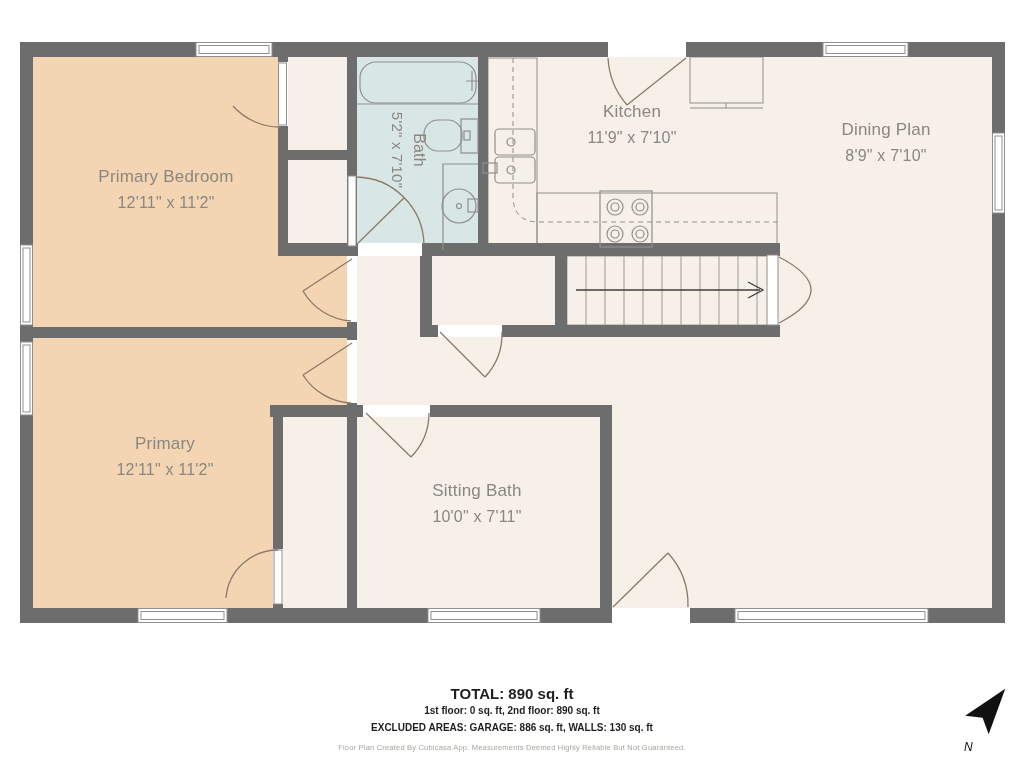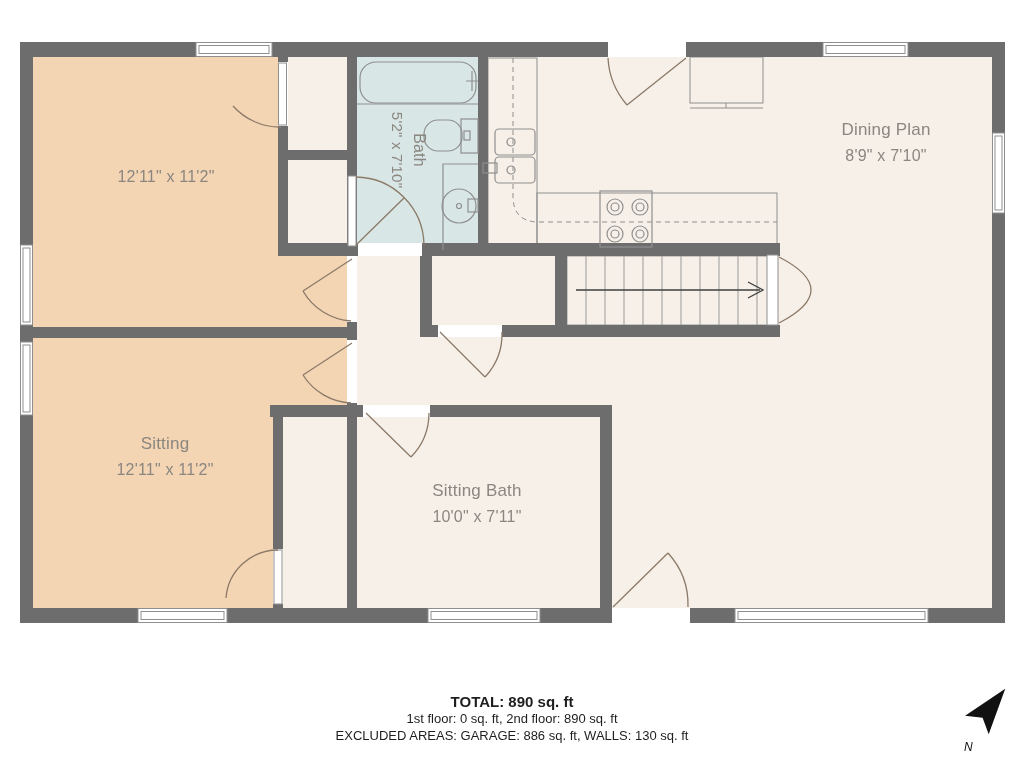--- a/index.html
+++ b/index.html
@@ -4,23 +4,23 @@
 <style>
   html,body{margin:0;padding:0;background:#ffffff;}
   #page{position:relative;width:1024px;height:768px;background:#ffffff;overflow:hidden;
         font-family:"Liberation Sans",sans-serif;}
   #plan-svg{position:absolute;left:0;top:0;}
   .room-label{position:absolute;transform:translateX(-50%);text-align:center;
         color:#8b8680;font-size:17px;line-height:26px;white-space:nowrap;letter-spacing:.2px;}
   .room-label .dims{font-size:16px;}
   .room-label.rot{transform:translate(-50%,-50%) rotate(90deg);font-size:16px;line-height:22px;}
   .room-label.rot .dims{font-size:15px;}
-  .footer{position:absolute;left:0;right:0;top:685px;text-align:center;color:#1e1e1e;margin-top:8px;}
+  .footer{position:absolute;left:0;right:0;top:685px;text-align:center;color:#1e1e1e;}
   .footer .total{font-size:15px;font-weight:bold;line-height:17px;}
-  .footer .line{font-size:13px;line-height:17px;}
+  .footer .line{font-size:10px;line-height:17px;font-weight:bold;}
   .footer .disclaimer{font-size:7.5px;color:#a9a49e;margin-top:7px;letter-spacing:.2px;}
   .compass{position:absolute;left:946px;top:680px;}
 </style>
 </head>
 <body>
 
 <div id="page">
 
   <svg id="plan-svg" width="1024" height="768" viewBox="0 0 1024 768">
 
@@ -165,43 +165,49 @@
       <path d="M356,245 L404,198 M356,177 A69,69 0 0 1 424,245"></path>
       <path d="M686,58 L627,105 M608,58 A78,78 0 0 0 627,105"></path>
       <path d="M366,413 L411,457 M411,457 A63,63 0 0 0 429,413"></path>
       <path d="M613,607 L668,553 M668,553 A77,77 0 0 1 688,607"></path>
       <path d="M440,332 L485,377 M485,377 A63,63 0 0 0 502,332"></path>
       <path d="M779,257 Q843,290 779,323"></path>
     </g>
   </svg>
 
   <div class="room-label" style="left:166px;top:164px">
+    <div>Primary Bedroom</div>
     <div class="dims">12'11" x 11'2"</div>
   </div>
   <div class="room-label" style="left:165px;top:431px">
-    <div>Sitting</div>
+    <div>Primary</div>
     <div class="dims">12'11" x 11'2"</div>
   </div>
   <div class="room-label rot" style="left:408px;top:150px">
     <div>Bath</div>
     <div class="dims">5'2" x 7'10"</div>
+  </div>
+  <div class="room-label" style="left:632px;top:99px">
+    <div>Kitchen</div>
+    <div class="dims">11'9" x 7'10"</div>
   </div>
   <div class="room-label" style="left:886px;top:117px">
     <div>Dining Plan</div>
     <div class="dims">8'9" x 7'10"</div>
   </div>
   <div class="room-label" style="left:477px;top:478px">
     <div>Sitting Bath</div>
     <div class="dims">10'0" x 7'11"</div>
   </div>
 
   <div class="footer">
     <div class="total">TOTAL: 890 sq. ft</div>
     <div class="line">1st floor: 0 sq. ft, 2nd floor: 890 sq. ft</div>
     <div class="line">EXCLUDED AREAS: GARAGE: 886 sq. ft, WALLS: 130 sq. ft</div>
+    <div class="disclaimer">Floor Plan Created By Cubicasa App. Measurements Deemed Highly Reliable But Not Guaranteed.</div>
   </div>
 
   <svg class="compass" width="80" height="80" viewBox="0 0 80 80">
     <polygon points="0,-30 13,10 0,2 -13,10" transform="translate(38,36) rotate(38) scale(1.15)" fill="#111111"></polygon>
     <text x="18" y="71" font-size="12" font-style="italic" fill="#111111">N</text>
   </svg>
 
 </div>
 
 </body></html>

